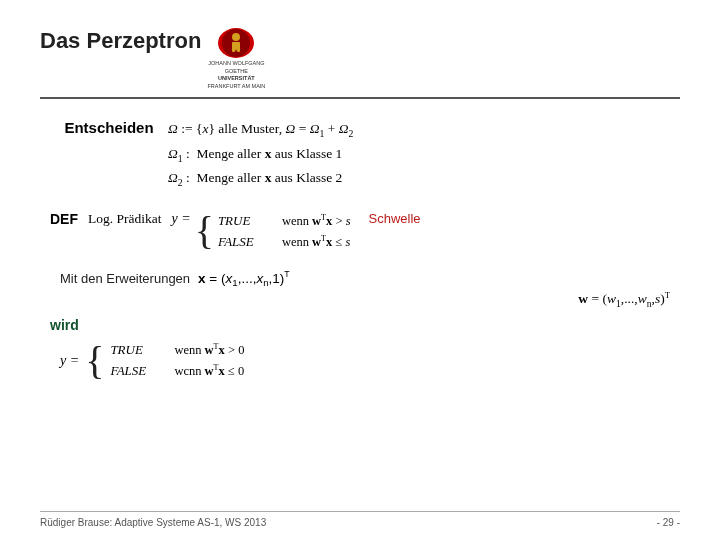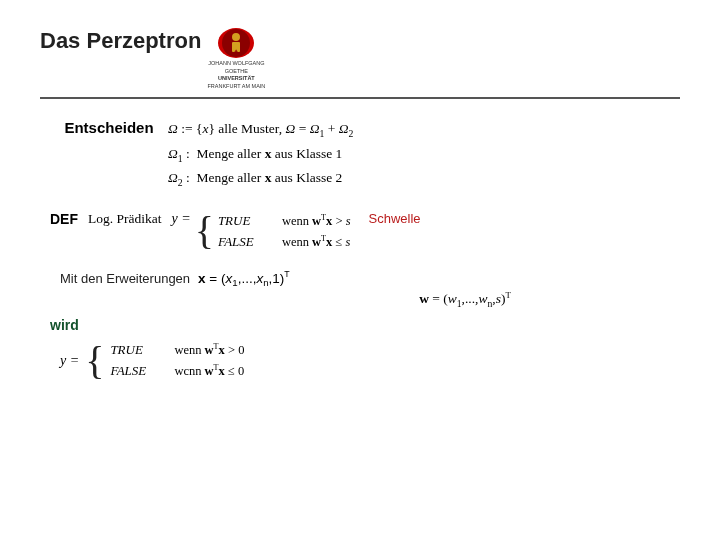--- a/index.html
+++ b/index.html
@@ -235,21 +235,21 @@
     }
 
     .schwelle {
       margin-left: 18px;
       font-family: Arial, Helvetica, sans-serif;
       font-size: 13px;
       color: #b91c1c;
     }
 
     .w-center {
-      text-align: center;
+      text-align: right;
       margin-left: 200px;
       font-size: 13.5px;
       margin-bottom: 8px;
     }
   </style>
 </head>
 <body>
 
 <div class="slide">
 
@@ -338,14 +338,18 @@
           <div class="two-line-row">
             <span class="two-line-val">FALSE</span>
             <span class="two-line-cond">wcnn <strong>w</strong><sup>T</sup><strong>x</strong> ≤ 0</span>
           </div>
         </div>
       </div>
     </div>
 
   </div>
 
+  <div class="footer">
+    <span class="footer-text">Rüdiger Brause: Adaptive Systeme AS-1, WS 2013</span>
+    <span class="footer-page">- 29 -</span>
+  </div>
 
 </div>
 
 </body></html>

